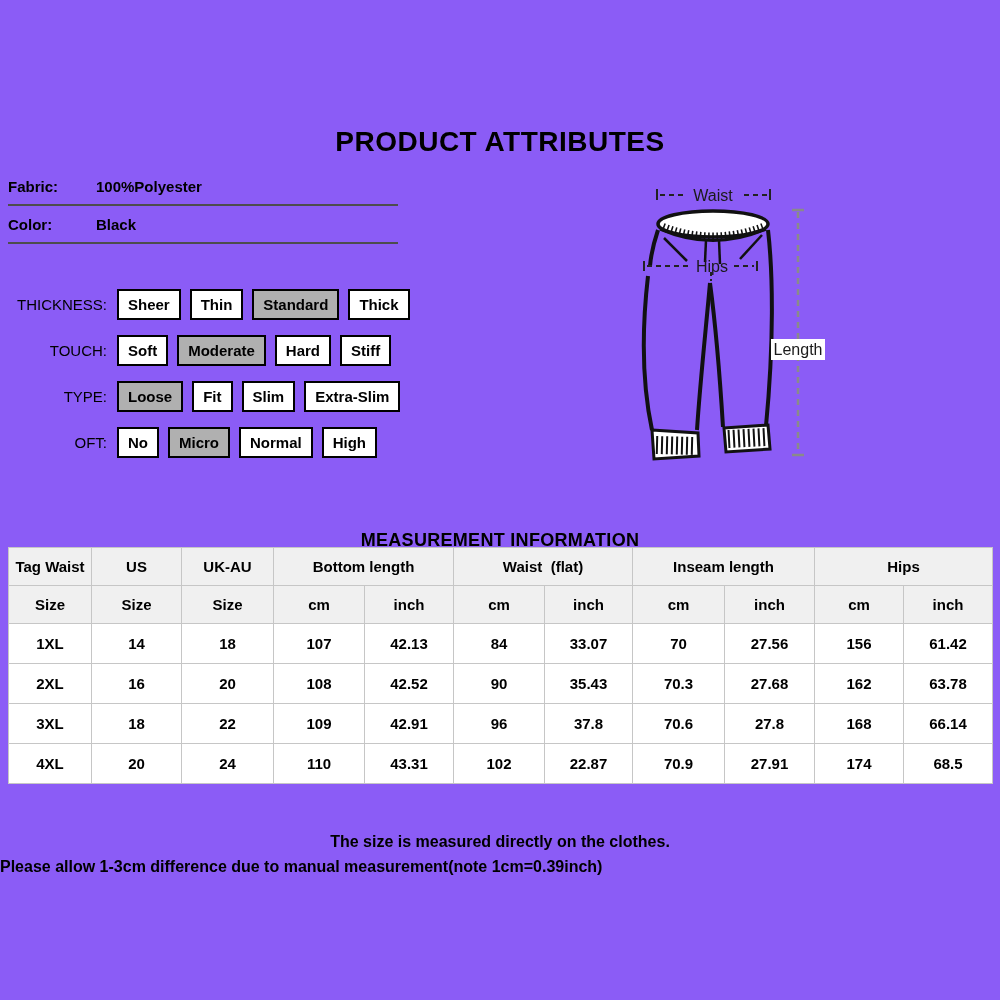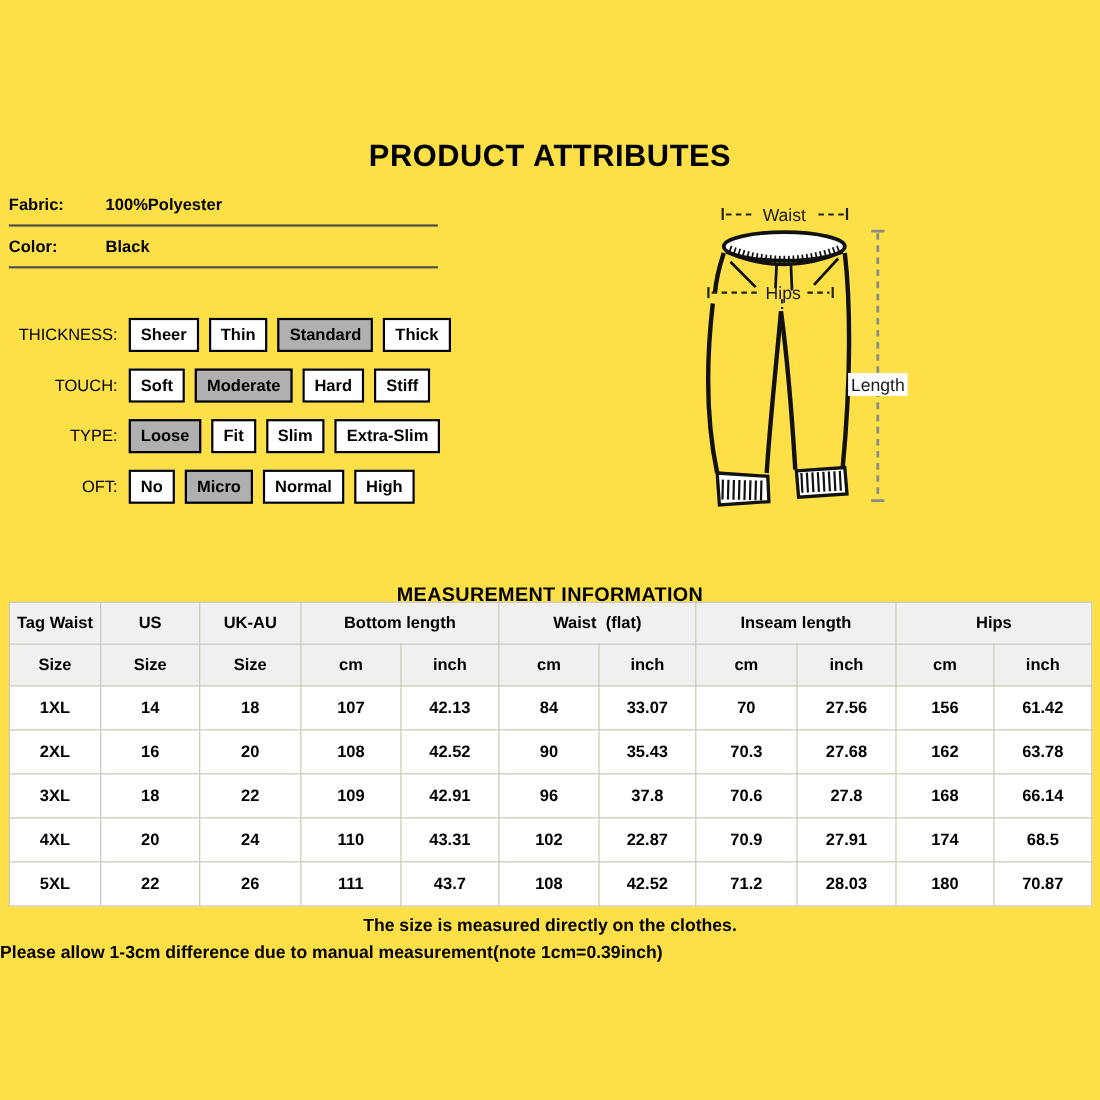--- a/index.html
+++ b/index.html
@@ -1,17 +1,17 @@
 <!DOCTYPE html>
 <html><head>
 <meta charset="utf-8">
 <style>
   html,body { margin:0; padding:0; background:#fff; }
   .page {
-    position:relative; width:1000px; height:1000px; background:#fde047;
+    position:relative; width:1000px; height:1000px; background:#8b5cf6;
     font-family:"Liberation Sans", sans-serif; color:#000; overflow:hidden;
   }
   .title {
     position:absolute; top:126px; left:0; width:100%;
     text-align:center; font-size:28px; font-weight:bold; letter-spacing:0.5px;
   }
   
   .attrs { position:absolute; left:8px; top:168px; width:390px; }
   .attr-row {
     display:flex; align-items:center; height:36px;
@@ -233,32 +233,19 @@
         <td>24</td>
         <td>110</td>
         <td>43.31</td>
         <td>102</td>
         <td>22.87</td>
         <td>70.9</td>
         <td>27.91</td>
         <td>174</td>
         <td>68.5</td>
       </tr>
-      <tr>
-        <td>5XL</td>
-        <td>22</td>
-        <td>26</td>
-        <td>111</td>
-        <td>43.7</td>
-        <td>108</td>
-        <td>42.52</td>
-        <td>71.2</td>
-        <td>28.03</td>
-        <td>180</td>
-        <td>70.87</td>
-      </tr>
     </tbody>
   </table>
 
   <div class="note1">The size is measured directly on the clothes.</div>
   <div class="note2">Please allow 1-3cm difference due to manual measurement(note 1cm=0.39inch)</div>
 
 </div>
 
 </body></html>

